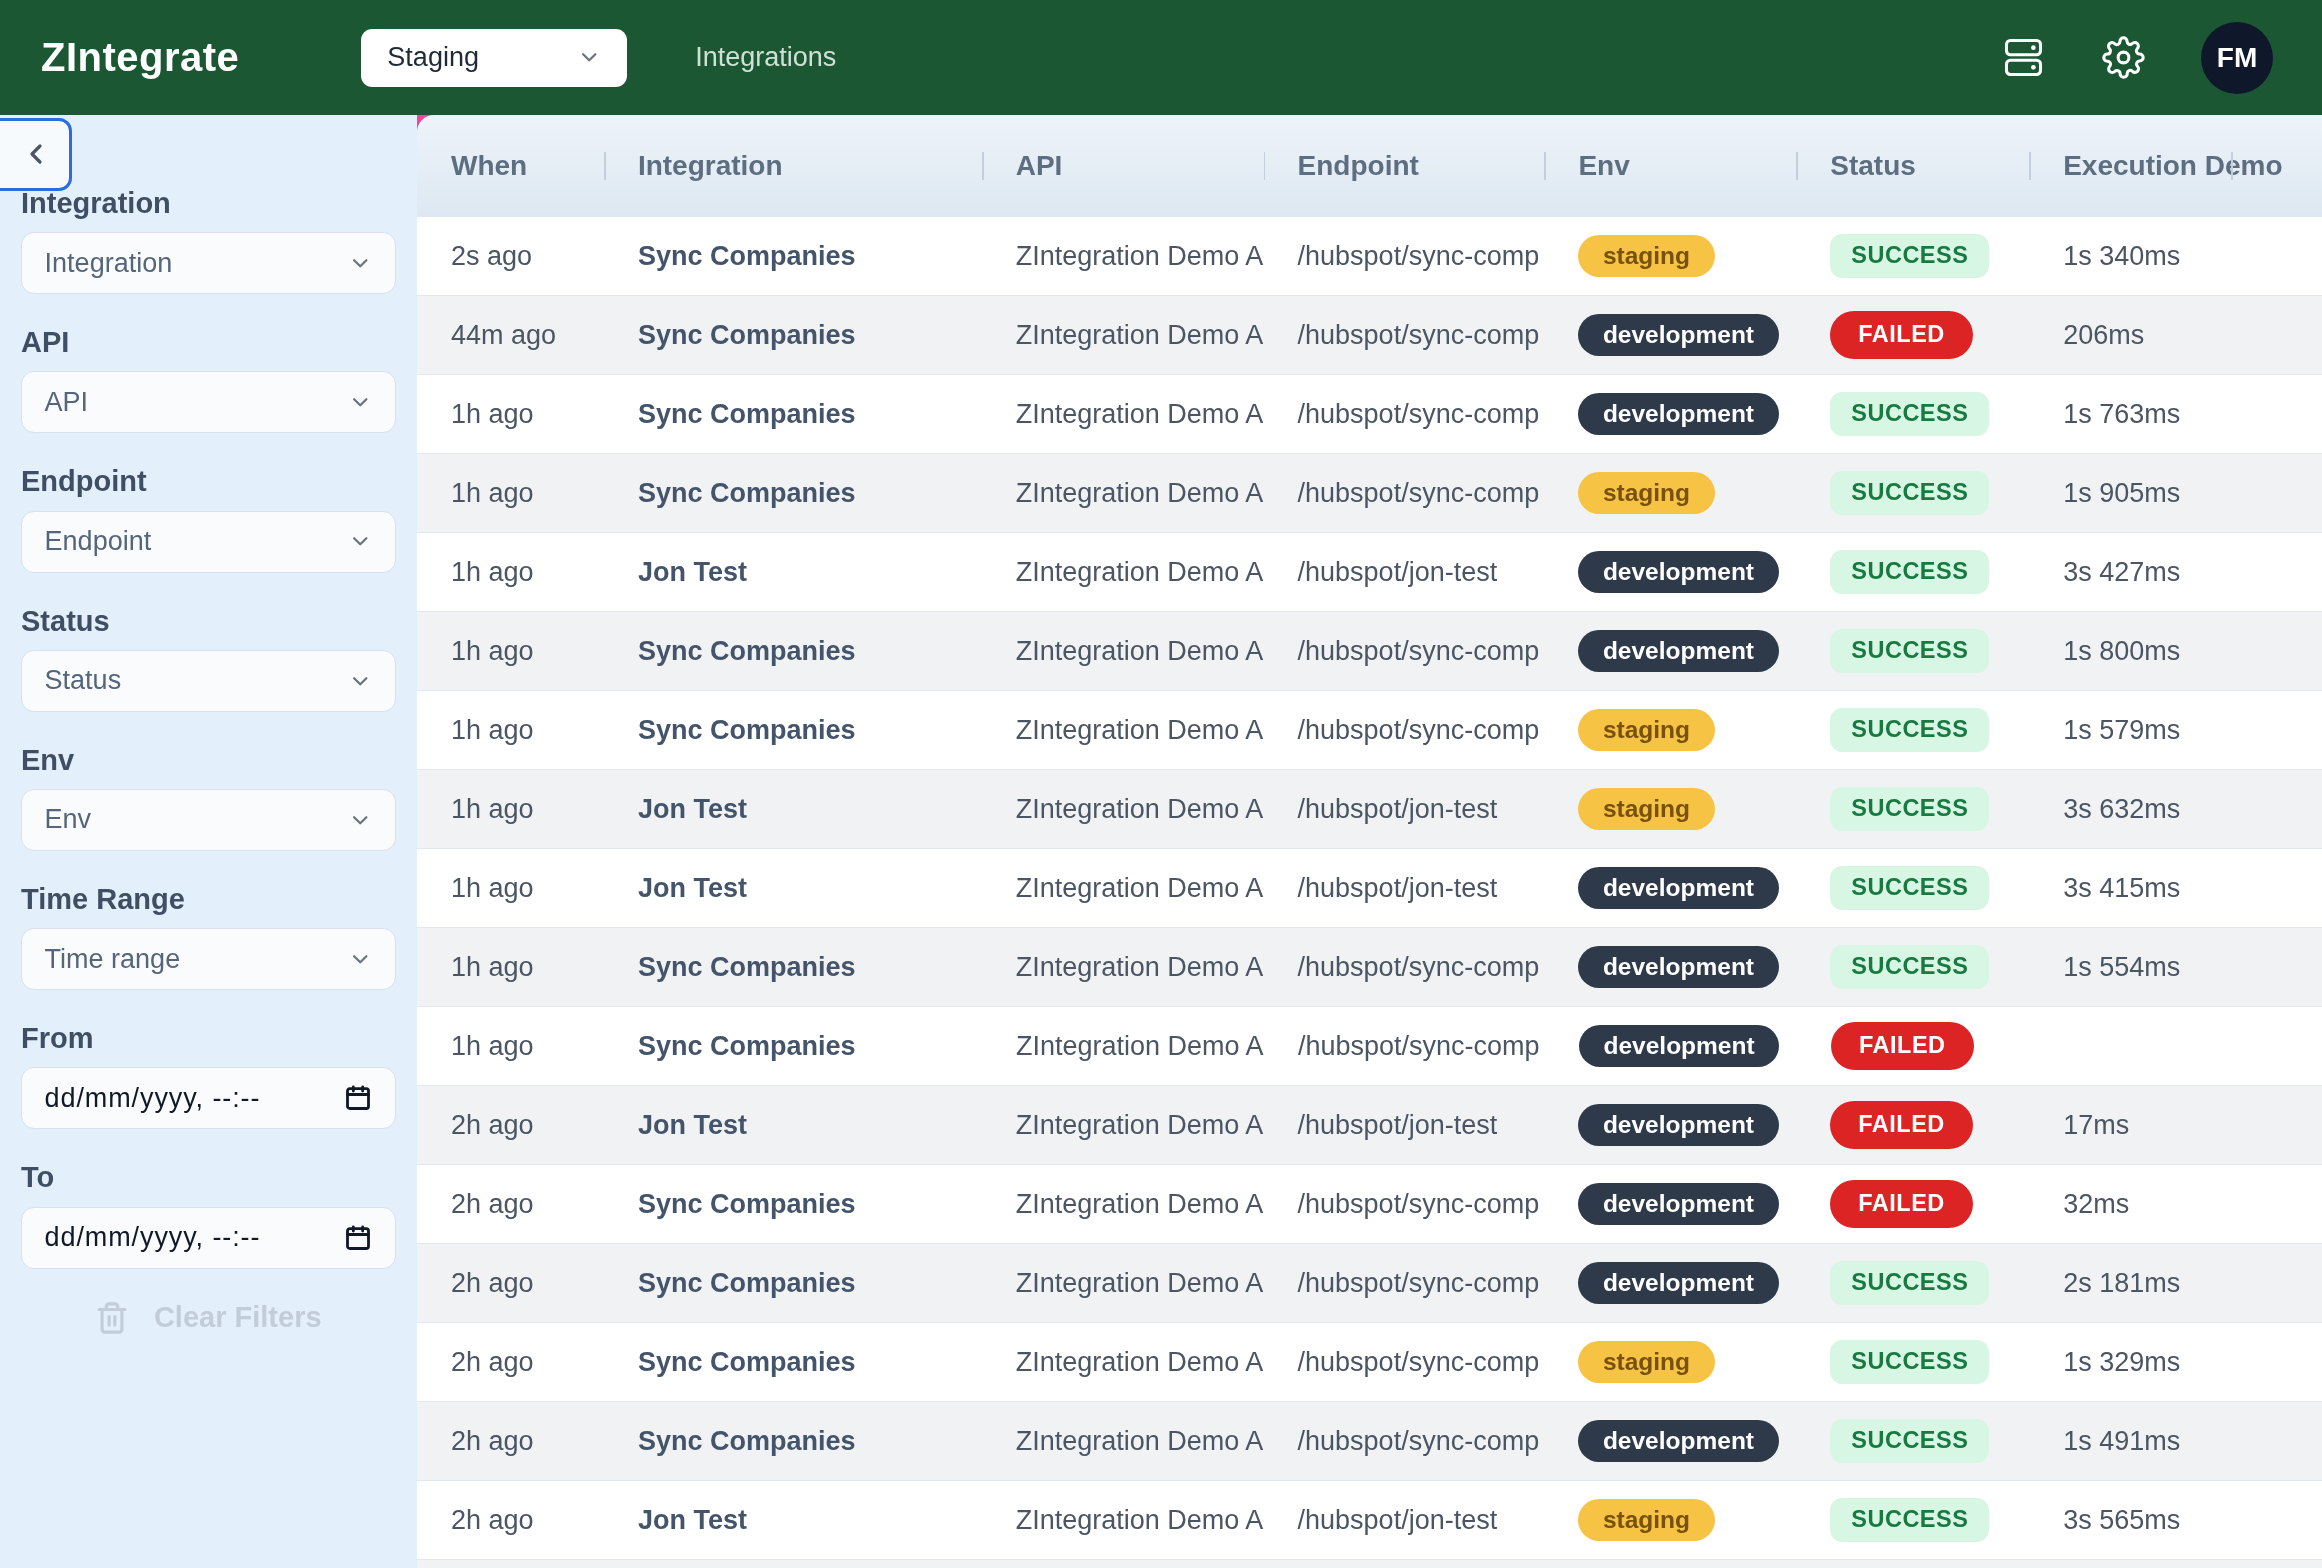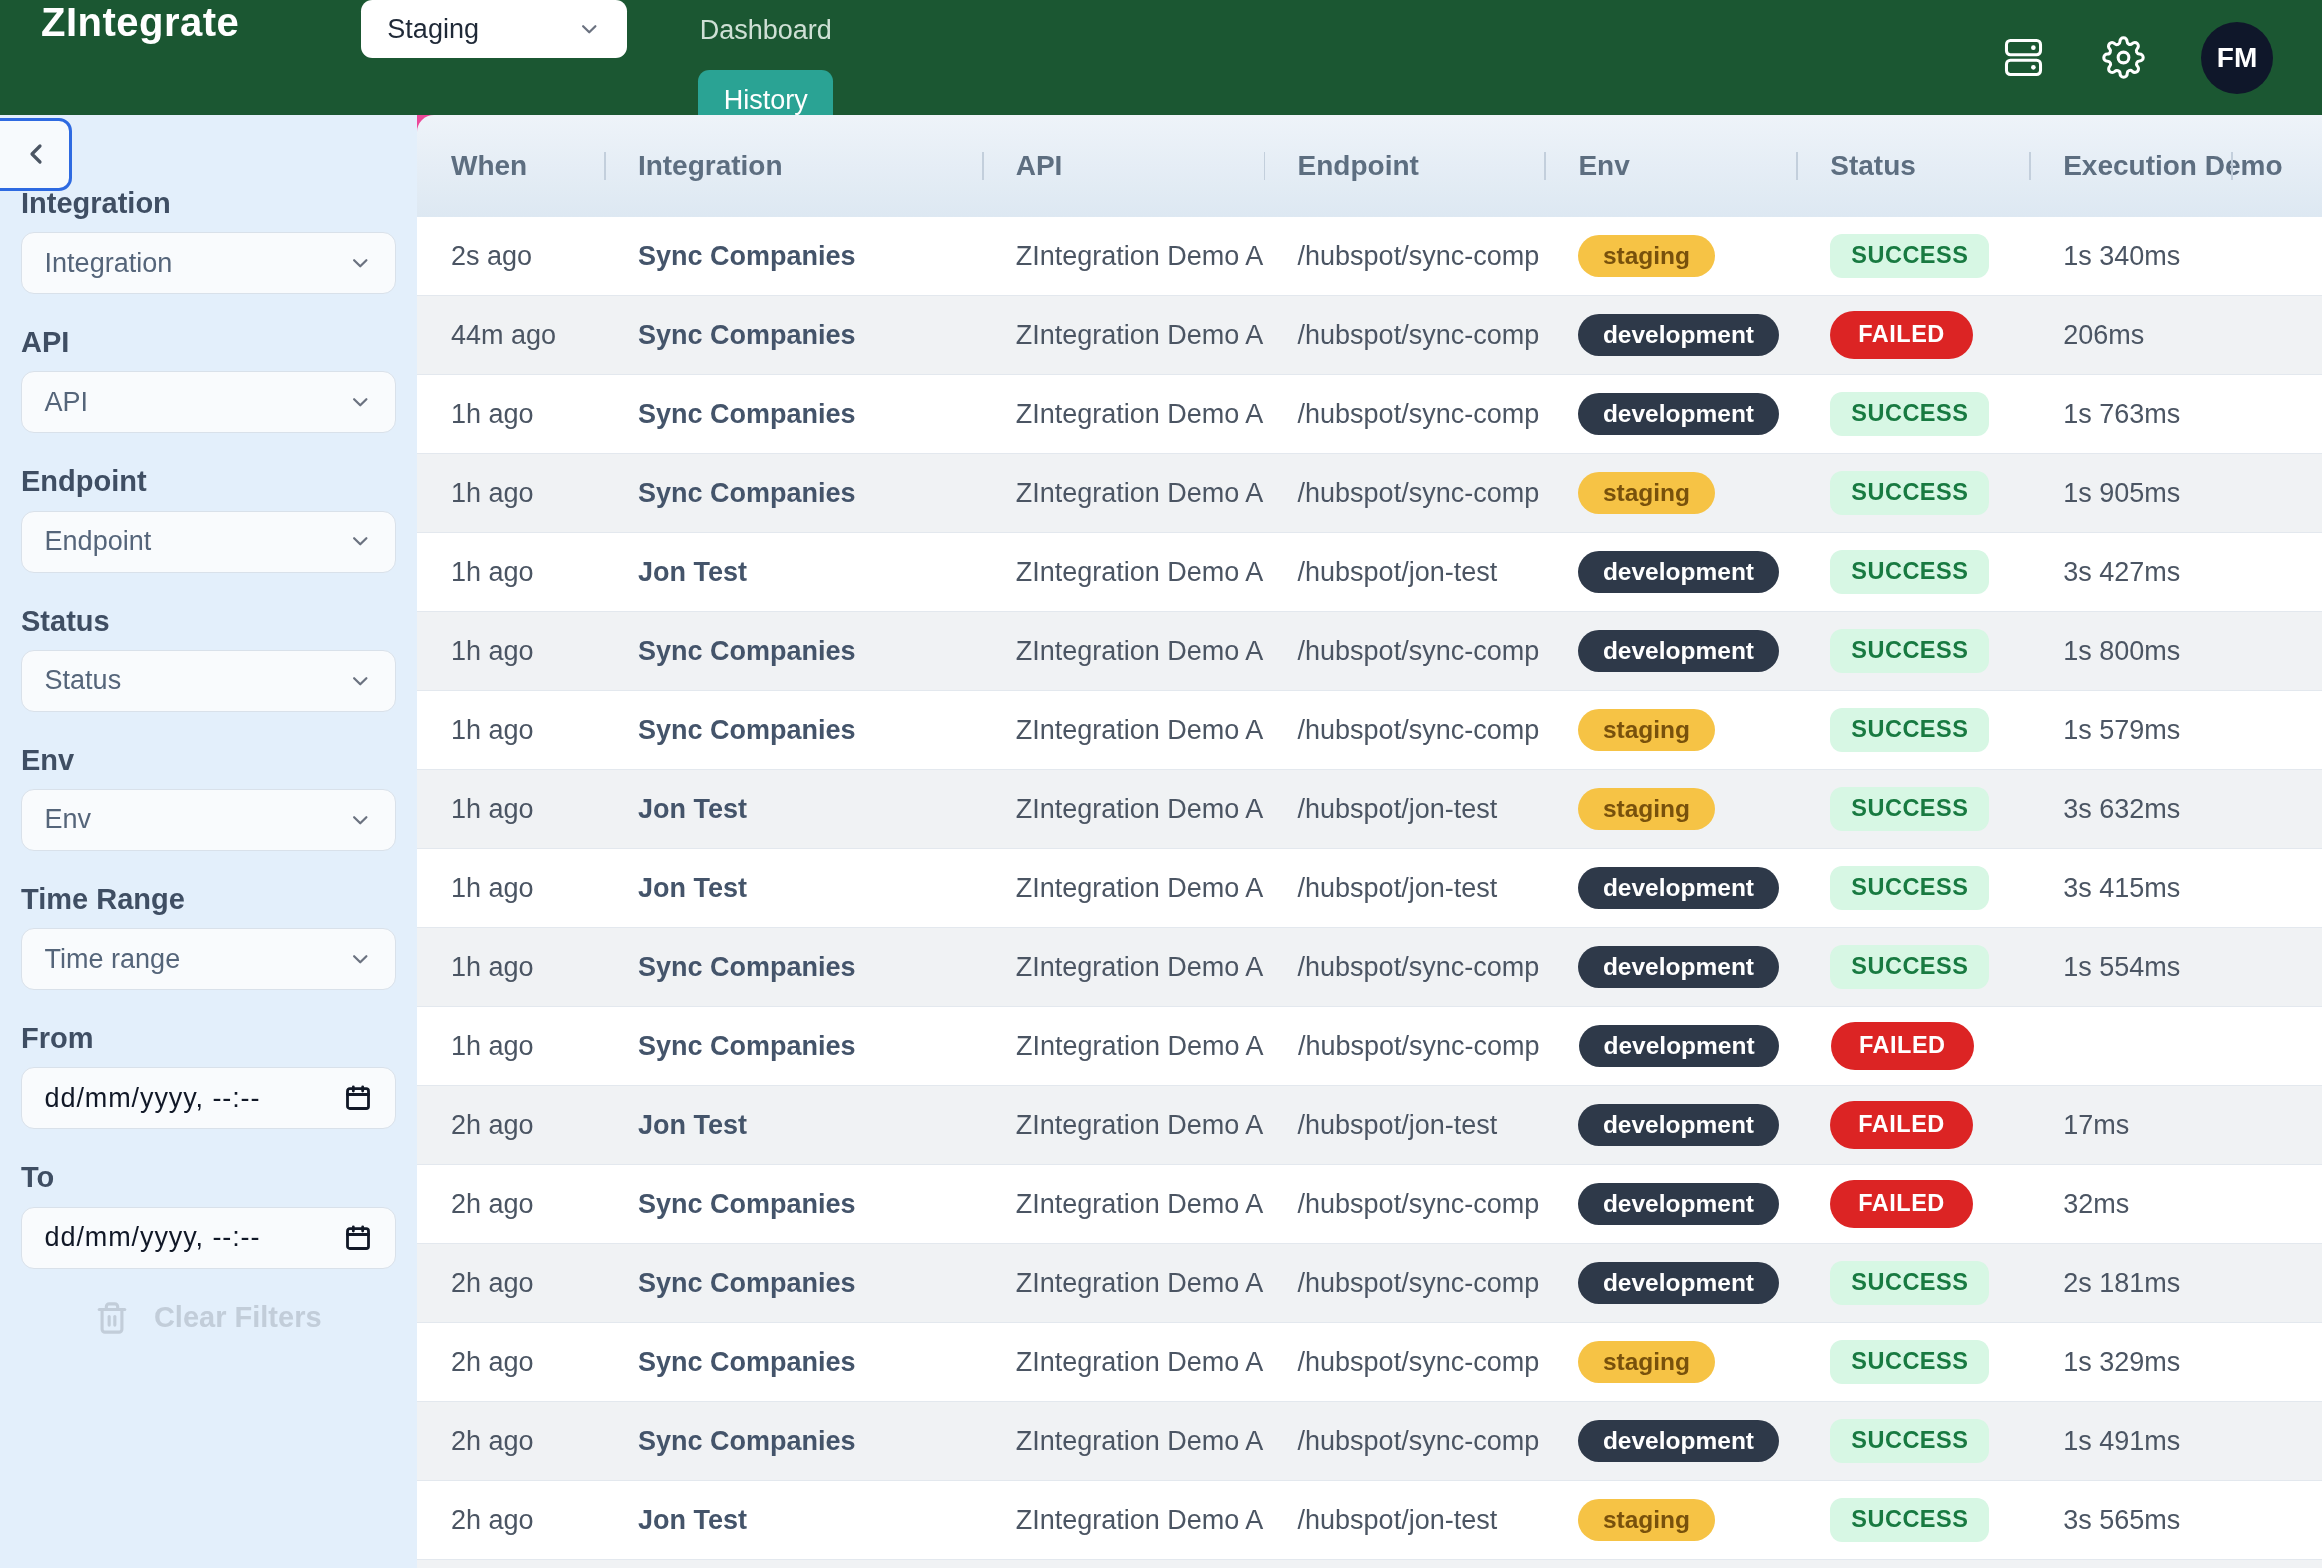--- a/index.html
+++ b/index.html
@@ -4,21 +4,21 @@
 <style>
   * { box-sizing: border-box; margin: 0; padding: 0; }
   html,body { width: 2322px; height: 1569px; overflow: hidden; }
   body { font-family: "Liberation Sans", sans-serif; background: #ffffff; }
 
   .app { width: 2322px; height: 1569px; display: flex; flex-direction: column; }
 
   
   .topbar {
     height: 115px; flex: 0 0 115px; background: #1b5732;
-    display: flex; padding: 0 49px 0 41px;
+    display: flex; align-items: center; padding: 0 49px 0 41px;
   }
   .logo { color: #ffffff; font-size: 40px; font-weight: 700; letter-spacing: 0.5px; }
   .env-pill {
     margin-left: 122px; width: 266px; height: 58px; background: #ffffff;
     border-radius: 11.3px; display: flex; align-items: center; justify-content: space-between;
     padding: 0 26px; cursor: pointer;
   }
   .env-pill .env-value { font-size: 27px; color: #1f2937; font-weight: 500; }
   .chev-down { width: 24.5px; height: 24.5px; stroke: #6b7280; fill: none; stroke-width: 2.2; stroke-linecap: round; stroke-linejoin: round; }
   .main-nav { display: flex; align-items: center; margin-left: 38px; gap: 9.4px; flex-direction: column; }

